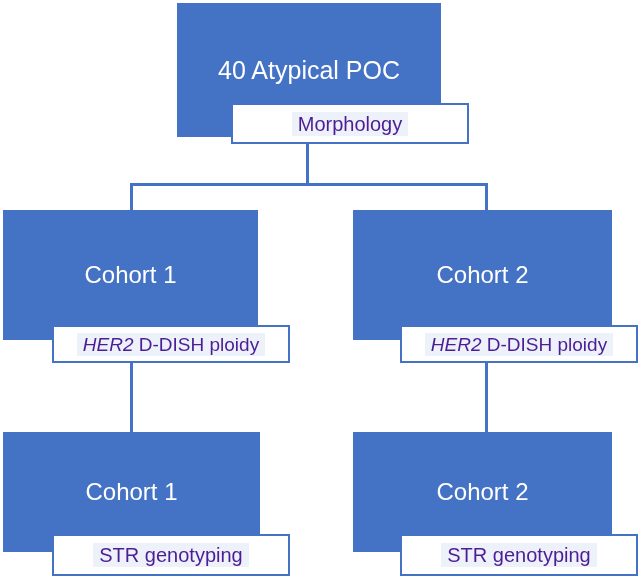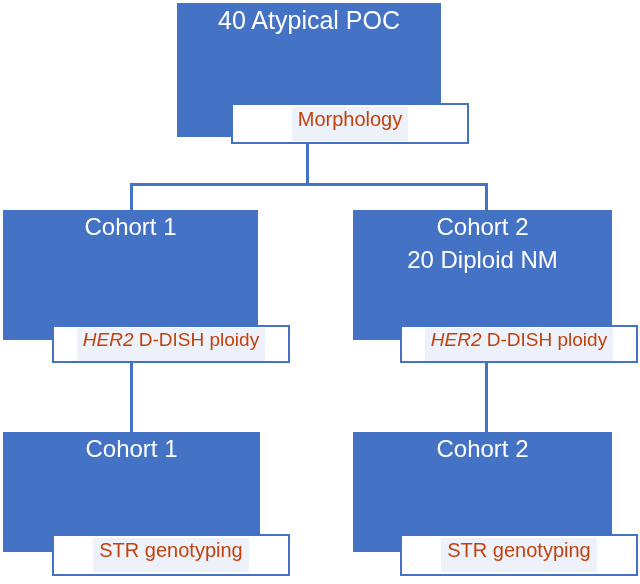--- a/index.html
+++ b/index.html
@@ -17,20 +17,21 @@
   }
 
   
   .node {
     position: absolute;
     background: #4472C4;
     color: #ffffff;
     display: flex;
     flex-direction: column;
     align-items: center;
+    justify-content: center;
     text-align: center;
     line-height: 1.38;
     box-sizing: border-box;
   }
   .node .line {
     display: block;
     white-space: nowrap;
   }
 
   
@@ -47,23 +48,23 @@
     background: #ffffff;
     border: 2px solid #4472C4;
     box-sizing: border-box;
     display: flex;
     align-items: center;
     justify-content: center;
     z-index: 5;
   }
   .label-box .hl {
     background: #EDF1F9;
-    color: #c2410c;
+    color: #4c1d95;
     white-space: nowrap;
-    padding: 1px 6px 10px 6px;
+    padding: 1px 6px 0 6px;
     display: inline-block;
   }
   .label-box .hl em {
     font-style: italic;
     margin-top: 48px;
   }
 </style>
 </head>
 <body>
 
@@ -81,21 +82,20 @@
   <div class="conn h" style="left:130px; top:183px; width:358px;"></div>
   <div class="conn v" style="left:130px; top:183px; height:28px;"></div>
   <div class="conn v" style="left:485px; top:183px; height:28px;"></div>
 
   <div class="node" style="left:3px; top:210px; width:255px; height:130px; font-size:24px;">
     <span class="line">Cohort 1</span>
   </div>
 
   <div class="node" style="left:353px; top:210px; width:259px; height:130px; font-size:24px;">
     <span class="line">Cohort 2</span>
-    <span class="line">20 Diploid NM</span>
   </div>
 
   <div class="label-box" style="left:52px; top:325px; width:238px; height:38px; font-size:19px;">
     <span class="hl"><em>HER2</em><span> D-DISH ploidy</span></span>
   </div>
 
   <div class="label-box" style="left:400px; top:325px; width:238px; height:38px; font-size:19px;">
     <span class="hl"><em>HER2</em><span> D-DISH ploidy</span></span>
   </div>
 

